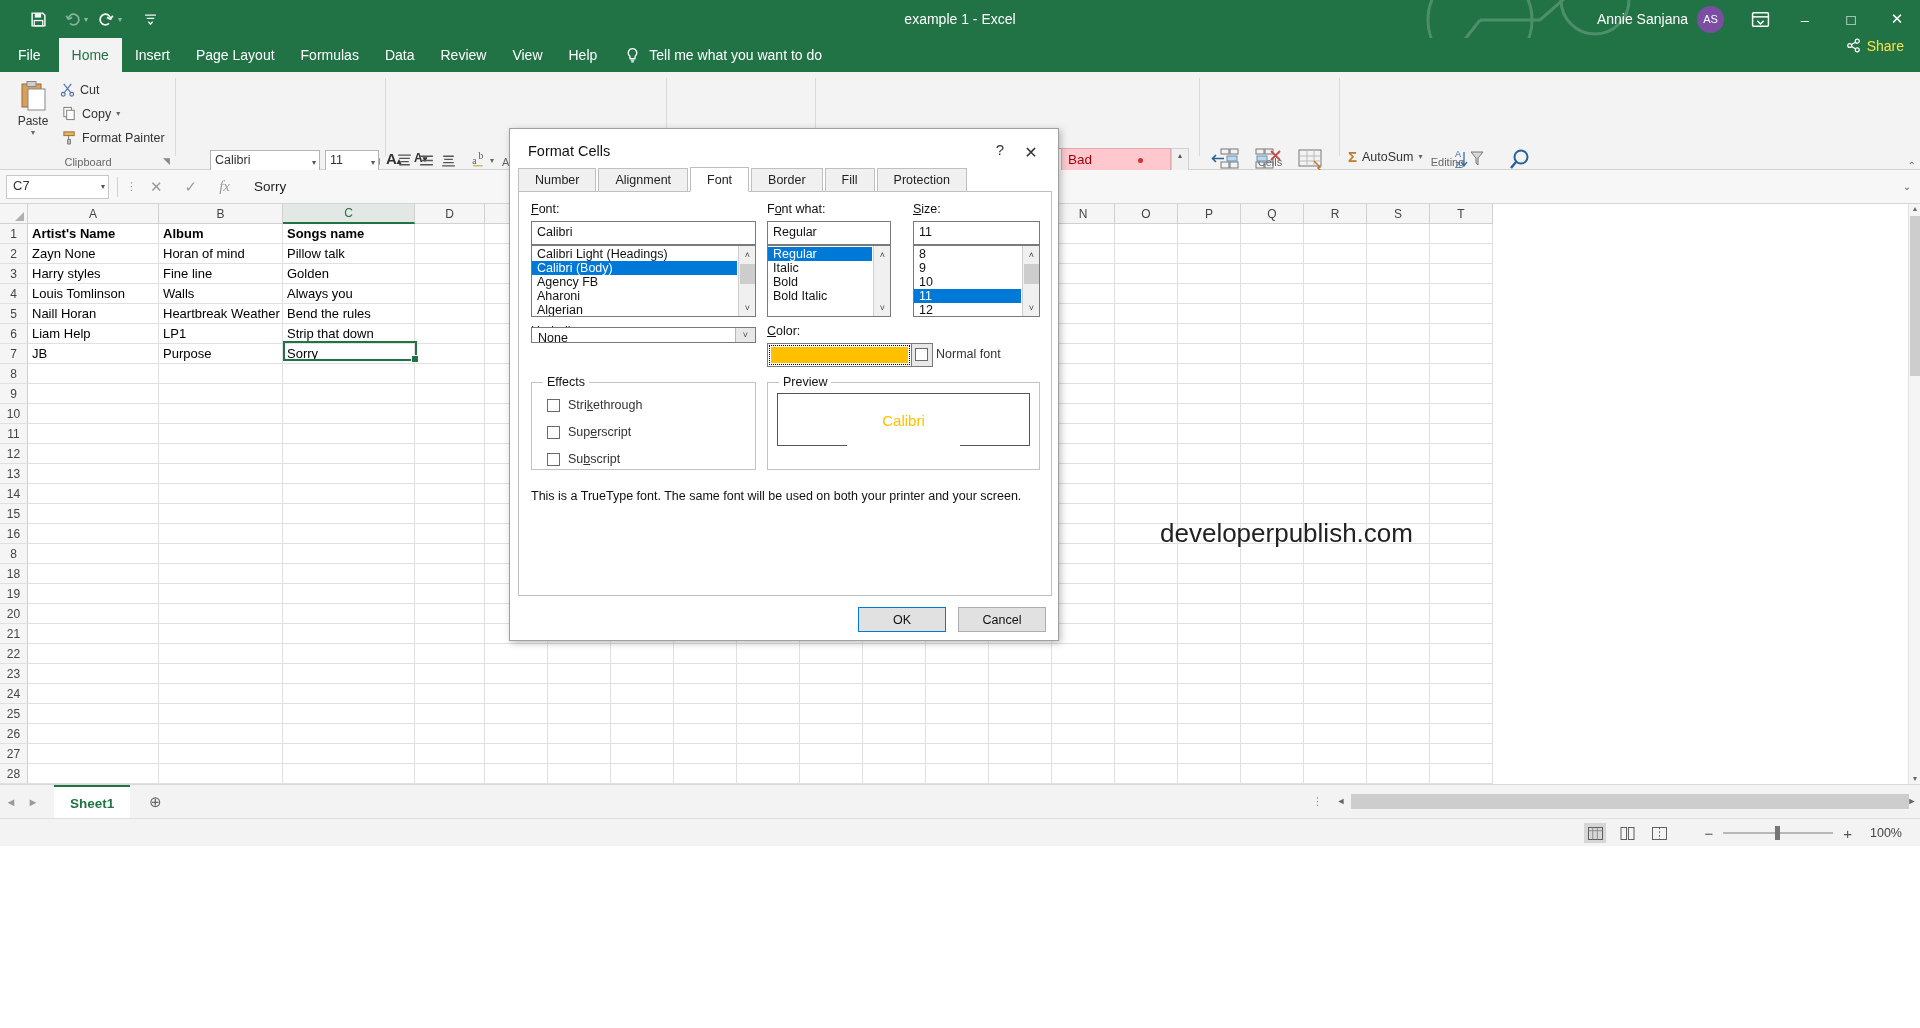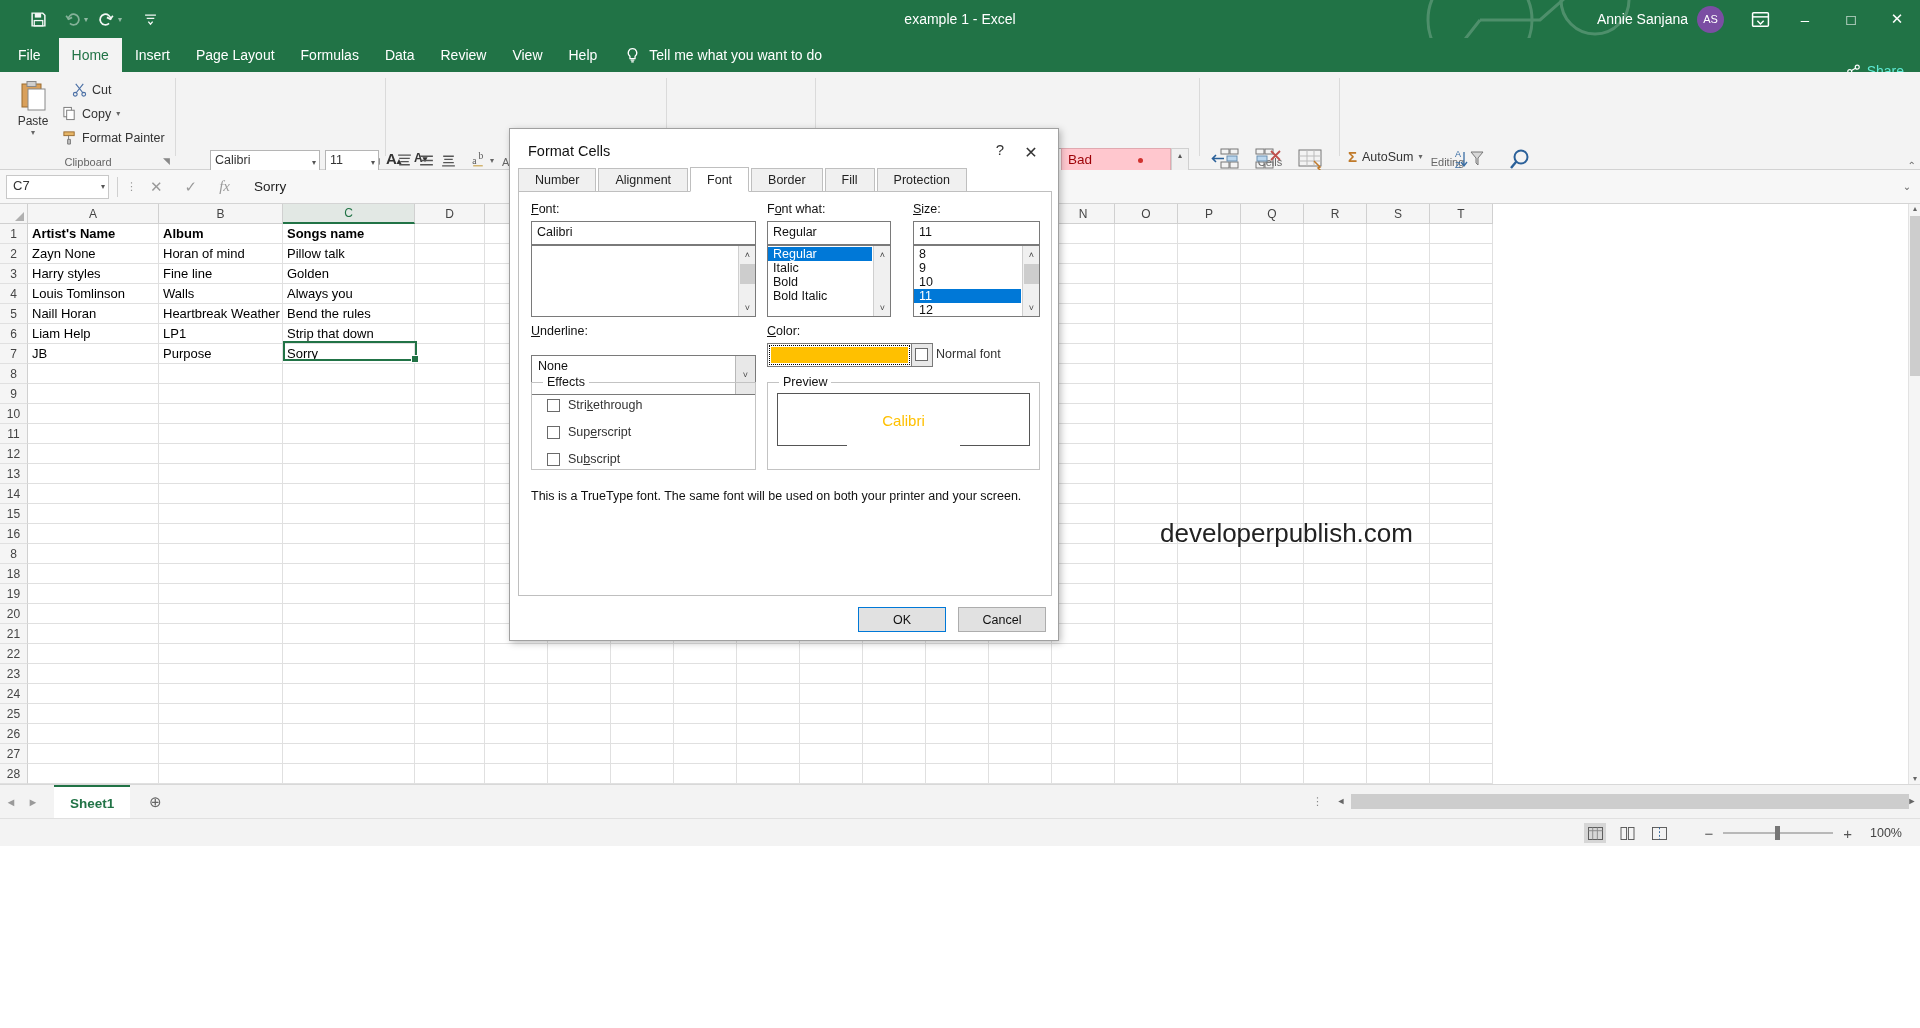--- a/index.html
+++ b/index.html
@@ -41,22 +41,22 @@
   .menubar{
     position:absolute; left:0; top:38px; width:1920px; height:34px;
     background:#217346; display:flex; align-items:stretch;
   }
   .mi{ padding:0 13px; display:flex; align-items:center; color:#fff; font-size:14px; }
   .mi.file{ padding:0 18px; }
   .mi.active{ background:#f3f3f3; color:#217346; }
   .tellme{ display:flex; align-items:center; gap:8px; color:#fff; font-size:14px;
     padding-left:14px; }
   .bulb{ width:17px;height:17px; }
-  .share{ position:absolute; right:16px; top:16px; height:34px; display:flex; align-items:center;
-    gap:6px; color:#5eead4; font-size:14px; }
+  .share{ position:absolute; right:16px; top:0; height:34px; display:flex; 
+    gap:6px; color:#fde047; font-size:14px; }
 
   
   .ribbon{
     position:absolute; left:0; top:72px; width:1920px; height:98px;
     background:#f3f3f3; border-bottom:1px solid #d2d2d2;
   }
   .grp{ position:absolute; top:0; height:98px; }
   .grp .gtitle{ position:absolute; bottom:2px; width:100%; text-align:center;
     font-size:11px; color:#666; }
   .sep{ position:absolute; top:6px; width:1px; height:78px; background:#dadada; }
@@ -296,21 +296,21 @@
     <div class="grp" style="left:0;width:176px;">
       <div style="position:absolute;left:10px;top:8px;width:46px;" class="bigbtn">
         <svg width="30" height="32" viewBox="0 0 30 32">
           <rect x="4" y="4" width="19" height="23" fill="#d9a05b" stroke="#9a6b2f"></rect>
           <rect x="9" y="1.5" width="9" height="5" fill="#cfcfcf" stroke="#888"></rect>
           <rect x="10" y="9" width="17" height="21" fill="#fff" stroke="#888"></rect>
         </svg>
         <span style="font-size:12px;margin-top:2px">Paste</span>
         <span style="font-size:8px;color:#666">▾</span>
       </div>
-      <div class="smbtn" style="position:absolute;left:72px;top:10px;">
+      <div class="smbtn" style="position:absolute;left:60px;top:10px;">
         <svg width="15" height="15" viewBox="0 0 16 16">
             <path d="M4 2l8 10M12 2L4 12" stroke="#4a6fa5" stroke-width="1.2" fill="none"></path>
             <circle cx="3.5" cy="13" r="2" fill="none" stroke="#4a6fa5" stroke-width="1.2"></circle>
             <circle cx="12.5" cy="13" r="2" fill="none" stroke="#4a6fa5" stroke-width="1.2"></circle>
           </svg>
         <span>Cut</span>
       </div>
       <div class="smbtn" style="position:absolute;left:62px;top:34px;">
         <svg width="15" height="15" viewBox="0 0 16 16">
             <rect x="2" y="1.5" width="8" height="10" fill="#fff" stroke="#777"></rect>
@@ -1342,20 +1342,27 @@
       <div class="dtab">Protection</div>
     </div>
 
     <div class="dpanel">
 
       <div class="lbl" style="left:12px;top:10px;">
         <span class="u">F</span><span>ont:</span>
       </div>
       <div class="tinput" style="left:12px;top:29px;width:225px;height:24px;">Calibri</div>
       <div class="listbox" style="left:12px;top:53px;width:225px;height:72px;">
+        <div id="fontlist" style="position:absolute;left:0;top:1px;right:18px;">
+            <div class="litem">Calibri Light (Headings)</div>
+            <div class="litem sel">Calibri (Body)</div>
+            <div class="litem">Agency FB</div>
+            <div class="litem">Aharoni</div>
+            <div class="litem">Algerian</div>
+          </div>
         <div class="sbar">
           <div class="sarr" style="position:absolute;top:0;">˄</div>
           <div class="sthumb" style="top:18px;height:20px;"></div>
           <div class="sarr" style="position:absolute;bottom:0;">˅</div>
         </div>
       </div>
 
       <div class="lbl" style="left:248px;top:10px;">
         <span>F</span><span class="u">o</span><span>nt what:</span>
       </div>
@@ -1388,21 +1395,21 @@
         <div class="sbar">
           <div class="sarr" style="position:absolute;top:0;">˄</div>
           <div class="sthumb" style="top:18px;height:20px;"></div>
           <div class="sarr" style="position:absolute;bottom:0;">˅</div>
         </div>
       </div>
 
       <div class="lbl" style="left:12px;top:132px;">
         <span class="u">U</span><span>nderline:</span>
       </div>
-      <div class="combo" style="left:12px;top:163px;width:225px;height:40px;">
+      <div class="combo" style="left:12px;top:135px;width:225px;height:16px;">
         <span class="combotxt">None</span>
         <span class="combobtn">˅</span>
       </div>
 
       <div class="lbl" style="left:248px;top:132px;">
         <span class="u">C</span><span>olor:</span>
       </div>
       <div class="colorswatch" style="left:248px;top:151px;width:145px;height:24px;">
         <div class="dotted"></div>
         <div class="colorfill" id="colorfill" style="background: rgb(255, 192, 0);"></div>

